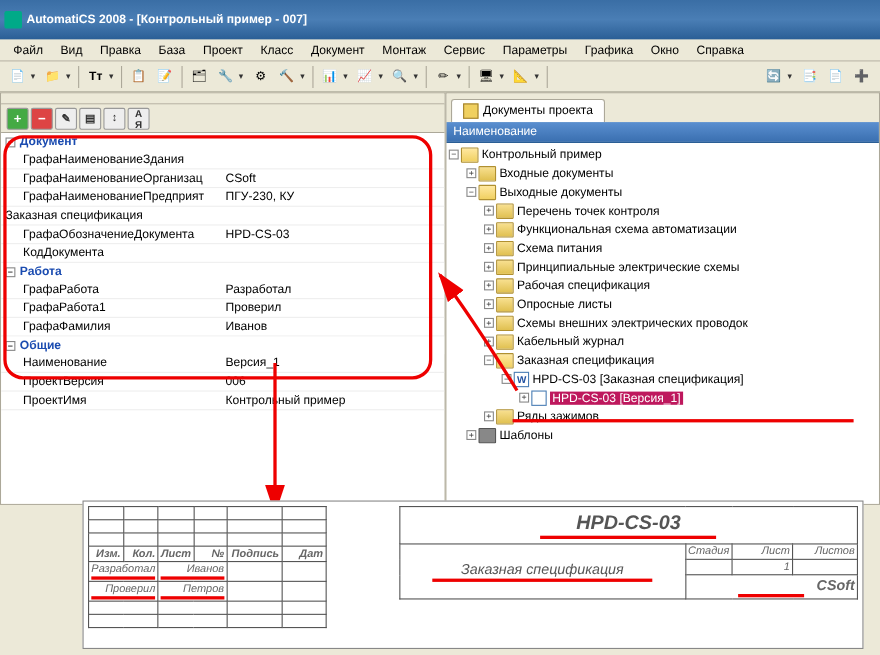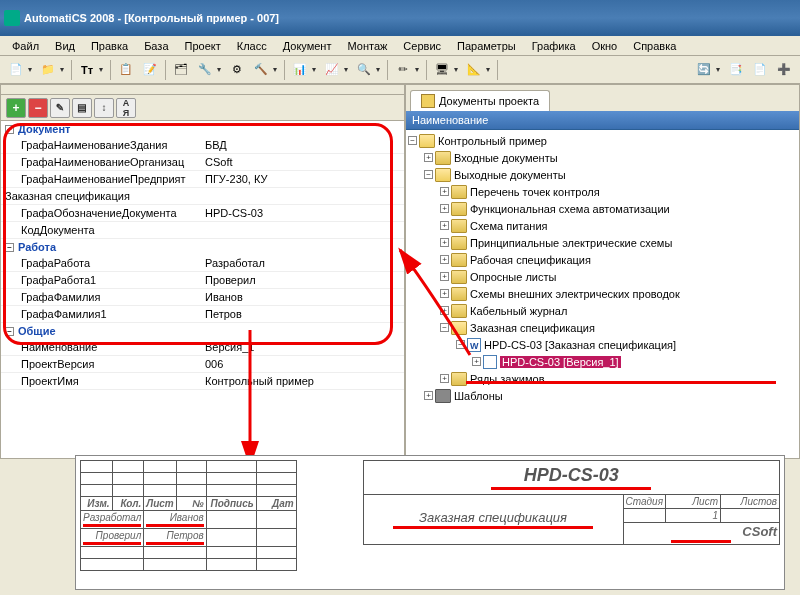--- a/index.html
+++ b/index.html
@@ -385,21 +385,20 @@
       <div class="lpbtn plain" style="font-size:9px">A<br>Я</div>
     </div>
     <div class="propsgrid">
       <div class="redbox" style="left:2px;top:2px;width:390px;height:222px"></div>
       <div class="group-hdr">
         <span class="collapse">−</span>
         <span>Документ</span>
       </div>
       <div class="row">
           <span class="key">ГрафаНаименованиеЗдания</span>
-          <span class="val">БВД</span>
         </div>
       <div class="row">
           <span class="key">ГрафаНаименованиеОрганизац</span>
           <span class="val">CSoft</span>
         </div>
       <div class="row">
           <span class="key">ГрафаНаименованиеПредприят</span>
           <span class="val">ПГУ-230, КУ</span>
         </div>
       <div class="row">
@@ -420,24 +419,20 @@
           <span class="key">ГрафаРабота</span>
           <span class="val">Разработал</span>
         </div>
       <div class="row">
           <span class="key">ГрафаРабота1</span>
           <span class="val">Проверил</span>
         </div>
       <div class="row">
           <span class="key">ГрафаФамилия</span>
           <span class="val">Иванов</span>
-        </div>
-      <div class="row">
-          <span class="key">ГрафаФамилия1</span>
-          <span class="val">Петров</span>
         </div>
       <div class="group-hdr">
         <span class="collapse">−</span>
         <span>Общие</span>
       </div>
       <div class="row">
           <span class="key">Наименование</span>
           <span class="val">Версия_1</span>
         </div>
       <div class="row">

